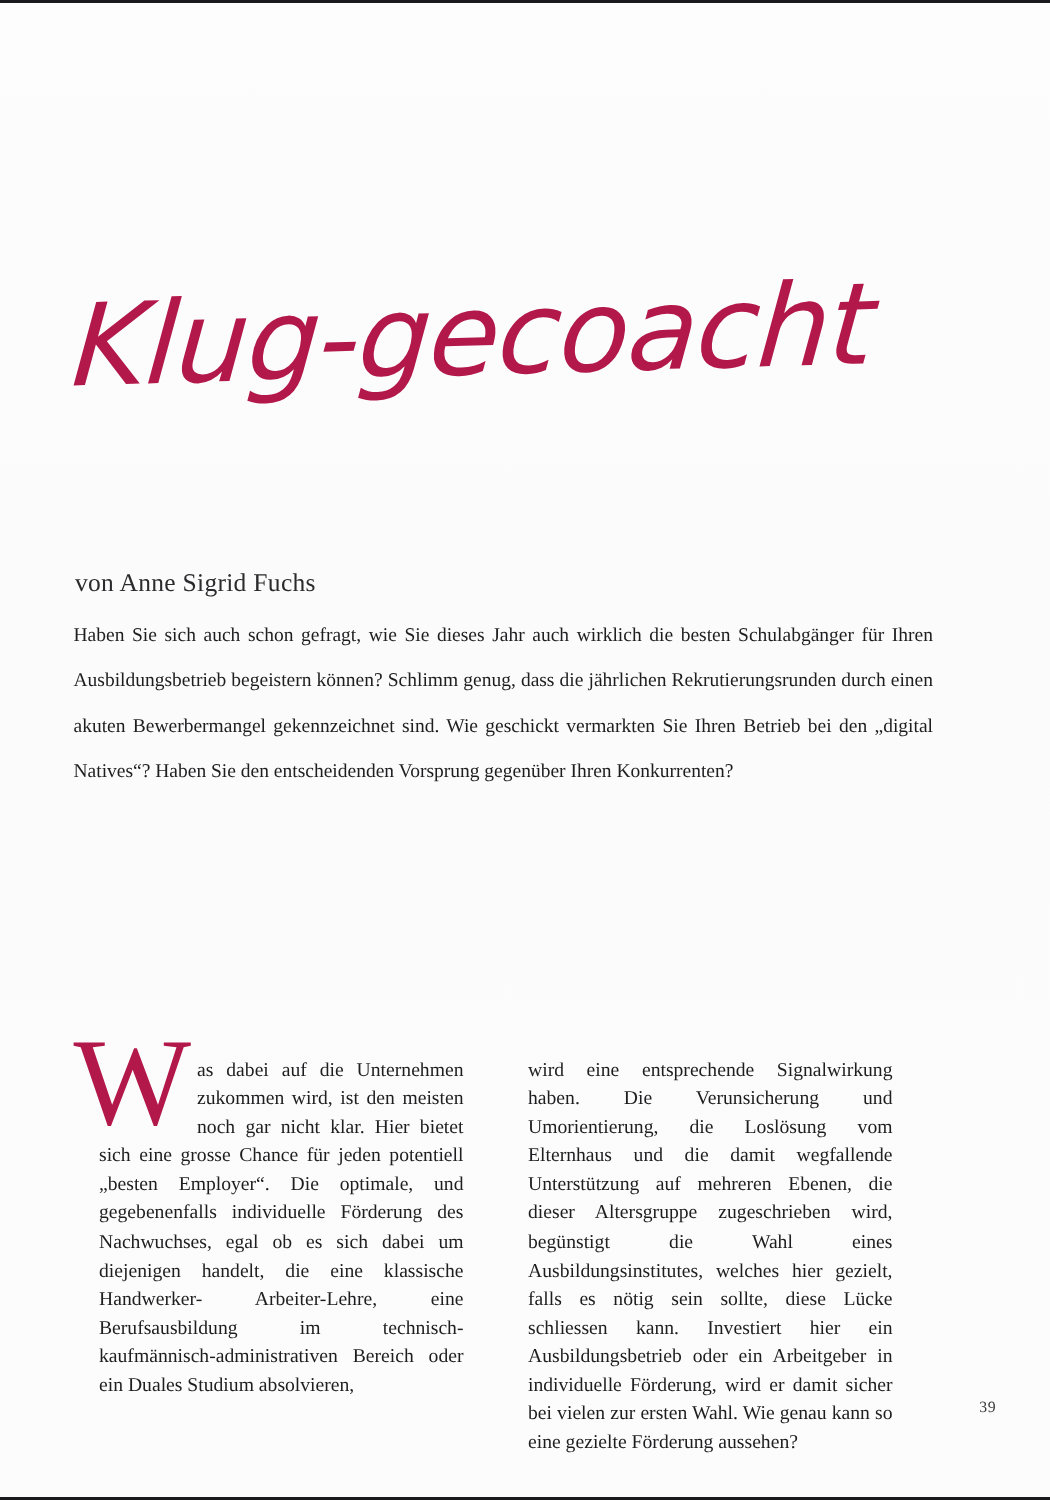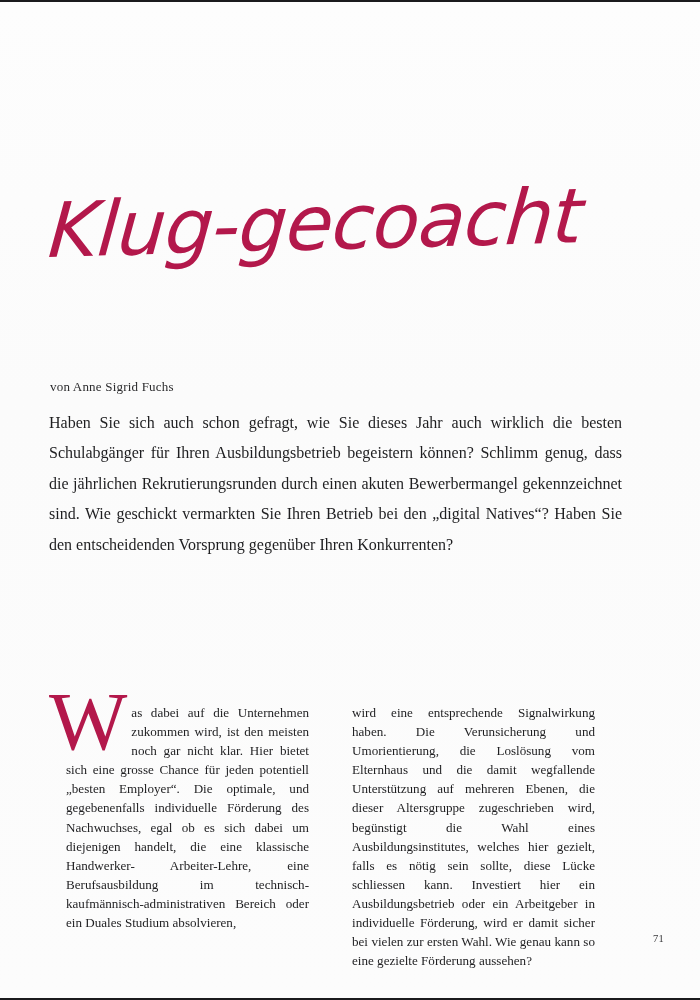--- a/index.html
+++ b/index.html
@@ -60,33 +60,33 @@
     transform-origin: left top;
     white-space: nowrap;
   }
 
   
   .byline {
     position: absolute;
     left: 50px;
     top: 379px;
     font-family: "Liberation Serif", serif;
-    font-size: 13px;
+    font-size: 17px;
     color: #2b2b2d;
     letter-spacing: 0.2px;
   }
 
   
   .intro {
     position: absolute;
     left: 49px;
     top: 408px;
     width: 573px;
     font-family: "Liberation Serif", serif;
-    font-size: 16px;
+    font-size: 13px;
     line-height: 30.4px;
     color: #1e1e20;
     text-align: justify;
     text-justify: inter-word;
   }
   .intro p { margin: 0; }
 
   
   .body-cols {
     position: absolute;
@@ -152,17 +152,17 @@
     <div class="col col-left">
       <span class="dropcap">W</span>
       <p>as dabei auf die Unternehmen zukommen wird, ist den meisten noch gar nicht klar.
 Hier bietet sich eine grosse Chance für jeden potentiell „besten Employer“. Die optimale, und gegebenenfalls individuelle Förderung des Nachwuchses, egal ob es sich dabei um diejenigen handelt, die eine klassische Handwerker- Arbeiter-Lehre, eine Berufsausbildung im technisch-kaufmännisch-administrativen Bereich oder ein Duales Studium absolvieren,</p>
     </div>
     <div class="col col-right">
       <p>wird eine entsprechende Signalwirkung haben. Die Verunsicherung und Umorientierung, die Loslösung vom Elternhaus und die damit wegfallende Unterstützung auf mehreren Ebenen, die dieser Altersgruppe zugeschrieben wird, begünstigt die Wahl eines Ausbildungsinstitutes, welches hier gezielt, falls es nötig sein sollte, diese Lücke schliessen kann. Investiert hier ein Ausbildungsbetrieb oder ein Arbeitgeber in individuelle Förderung, wird er damit sicher bei vielen zur ersten Wahl. Wie genau kann so eine gezielte Förderung aussehen?</p>
     </div>
   </div>
 
-  <div class="folio">71</div>
+  <div class="folio">39</div>
 
   <div class="scan-edge-bottom"></div>
 
 </div>
 
 </body></html>

